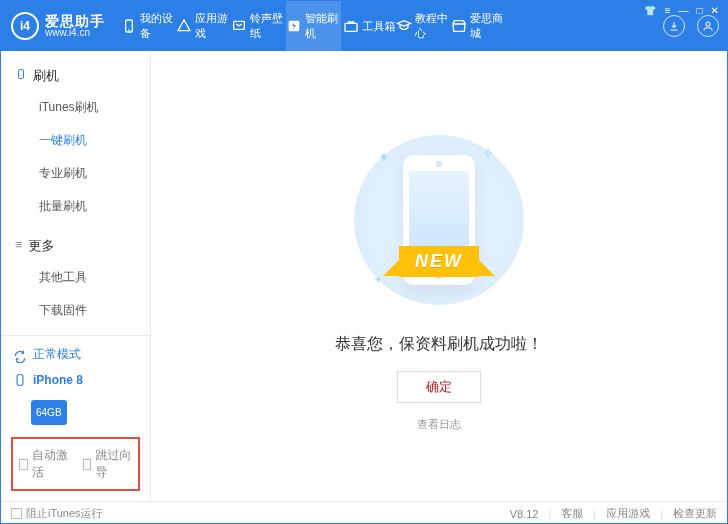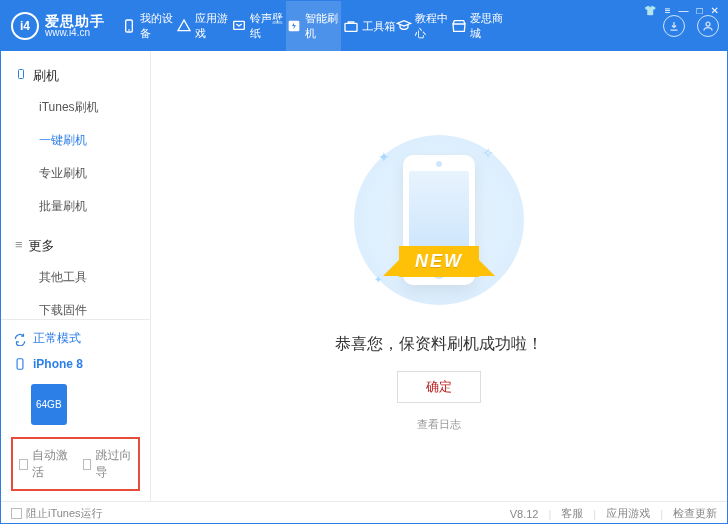--- a/index.html
+++ b/index.html
@@ -96,32 +96,32 @@
     color:#555;
     cursor:pointer;
     font-size:12px;
   }
   .side-sub.active { color:#2d7fe8; }
   .sidebar-bottom {
     border-top:1px solid #eaeaea;
     padding: 10px 12px;
   }
   .mode-row {
-    display:flex; align-items:center; gap:6px;
+    display:flex; align-items:flex-end; gap:6px;
     color:#2d7fe8;
     font-size:12px;
     margin-bottom:10px;
     cursor:pointer;
   }
   .badge-64 {
     display:inline-block;
     background:#2d7fe8;
     color:#fff;
     font-size:10px;
-    padding:15px 5px;
+    padding:7px 5px;
     border-radius:3px;
     margin-top:3px;
     margin-left:18px;
   }
   .checkbox-row {
     border:2px solid #e74c3c;
     padding: 8px 6px;
     margin: 12px -2px 0 -2px;
   }
   .chk-group { display:flex; gap:14px; color:#888;justify-content:flex-end; }

